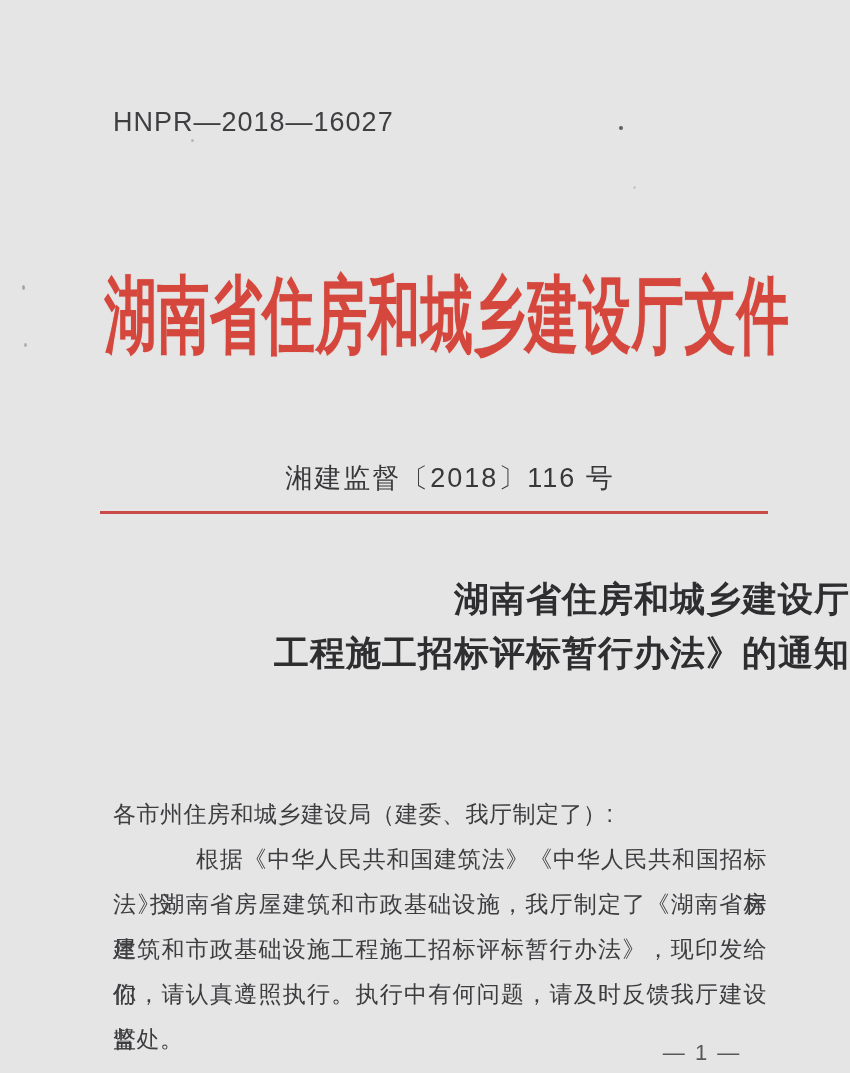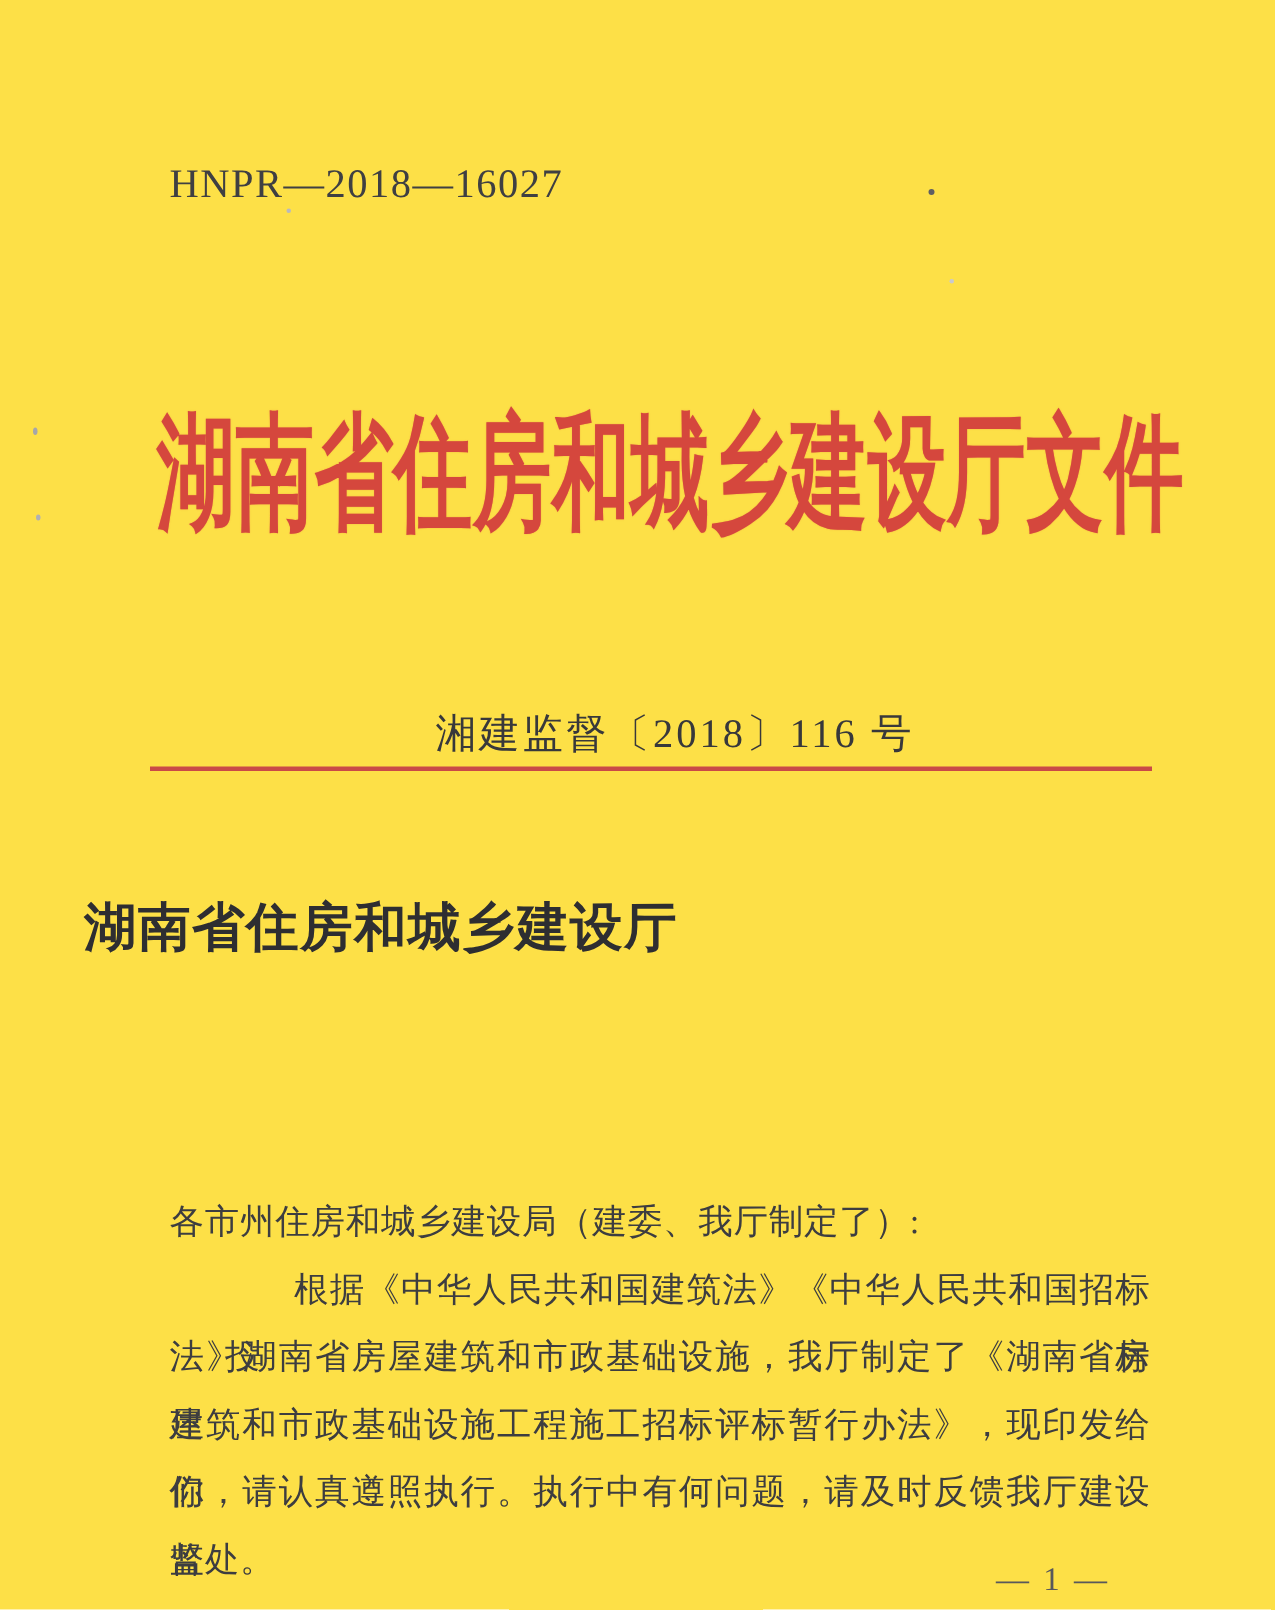--- a/index.html
+++ b/index.html
@@ -1,22 +1,22 @@
 <!DOCTYPE html>
 <html><head>
 <meta charset="utf-8">
 <style>
   html, body { margin: 0; padding: 0; background: #ffffff; }
   .page {
     position: relative;
     width: 850px;
     height: 1073px;
-    background: #fde047;
+    background: #e5e5e5;
     overflow: hidden;
-    font-family: Liberation Serif, serif;
+    font-family: Liberation Sans, sans-serif;
     color: #3a3a3a;
   }
 
   .doc-code {
     position: absolute;
     left: 113px;
     top: 107px;
     font-size: 27px;
     letter-spacing: 1px;
     color: #3f3f42;
@@ -39,40 +39,39 @@
   .doc-number {
     position: absolute;
     top: 460px;
     left: 50px;
     right: 0;
     text-align: center;
     font-size: 27px;
     letter-spacing: 2px;
     color: #38383b;
     white-space: nowrap;
-    margin-top: 11px;
   }
 
   .red-rule {
     position: absolute;
     top: 511px;
     left: 100px;
     width: 668px;
     height: 3px;
     background: #c94a47;
     border: none;
     margin: 0;
   }
 
   .doc-title {
     position: absolute;
-    top: 592px;
+    top: 572px;
     left: 56px;
     right: 0;
-    text-align: left;
+    text-align: right;
     font-size: 35px;
     font-weight: 700;
     line-height: 54px;
     color: #2e2e31;
     letter-spacing: 1px;
     white-space: nowrap;
   }
 
   .body-text {
     position: absolute;
@@ -115,20 +114,21 @@
   <div class="doc-code">HNPR—2018—16027</div>
 
   <div class="banner">湖南省住房和城乡建设厅文件</div>
 
   <div class="doc-number">湘建监督〔2018〕116 号</div>
 
   <hr class="red-rule">
 
   <div class="doc-title">
     <div class="title-line">湖南省住房和城乡建设厅</div>
+    <div class="title-line">工程施工招标评标暂行办法》的通知</div>
   </div>
 
   <div class="body-text">
     <div class="body-line">各市州住房和城乡建设局（建委、我厅制定了）:</div>
     <div class="body-line fill indent">根据《中华人民共和国建筑法》《中华人民共和国招标投标</div>
     <div class="body-line fill">法》湖南省房屋建筑和市政基础设施，我厅制定了《湖南省房屋</div>
     <div class="body-line fill">建筑和市政基础设施工程施工招标评标暂行办法》，现印发给你</div>
     <div class="body-line fill">们，请认真遵照执行。执行中有何问题，请及时反馈我厅建设监</div>
     <div class="body-line">督处。</div>
   </div>

